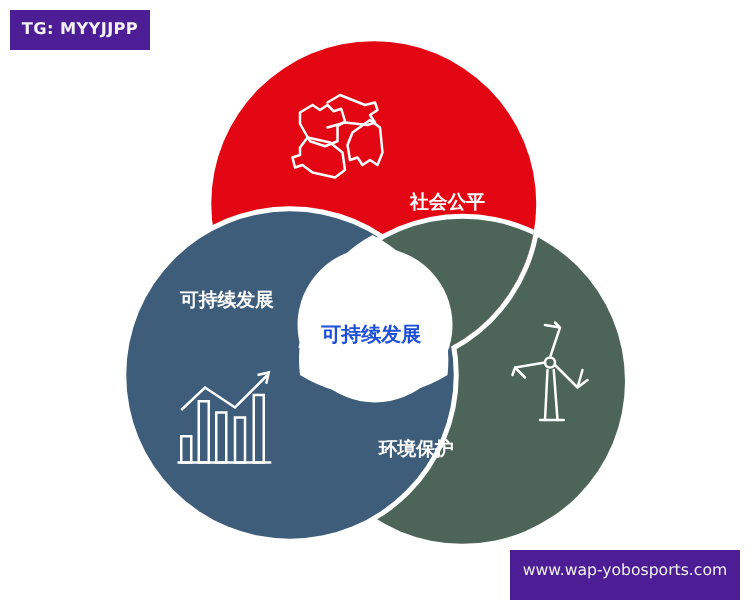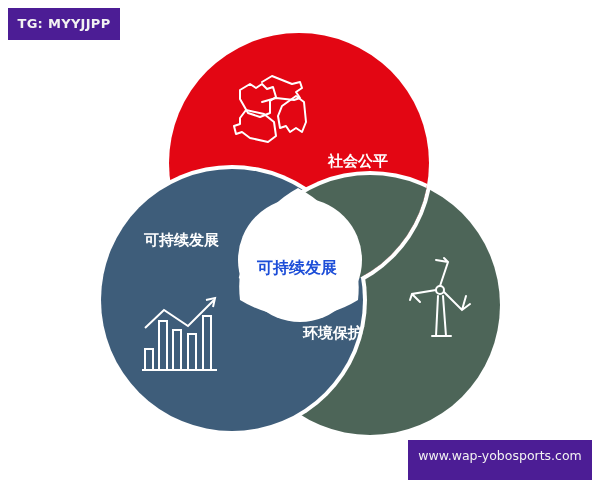--- a/index.html
+++ b/index.html
@@ -67,16 +67,16 @@
     <path d="M440 286 L448 262 L444 258 M448 262 L436 260"></path>
     <path d="M436 290 L412 294 L410 300 M412 294 L420 302"></path>
     <path d="M444 292 L462 310 L470 304 M462 310 L466 296"></path>
   </g>
 </svg>
 
 <div class="badge badge-tl">TG: MYYJJPP</div>
 
 <div class="label lbl-white" style="left:328px;top:152px;">社会公平</div>
 <div class="label lbl-white" style="left:144px;top:231px;">可持续发展</div>
-<div class="label lbl-white" style="left:303px;top:324px;">环境保护</div>
+<div class="label lbl-white" style="left:303px;top:350px;">环境保护</div>
 <div class="label lbl-center" style="left:257px;top:258px;">可持续发展</div>
 
 <div class="badge badge-br">www.wap-yobosports.com</div>
 
 </body></html>

